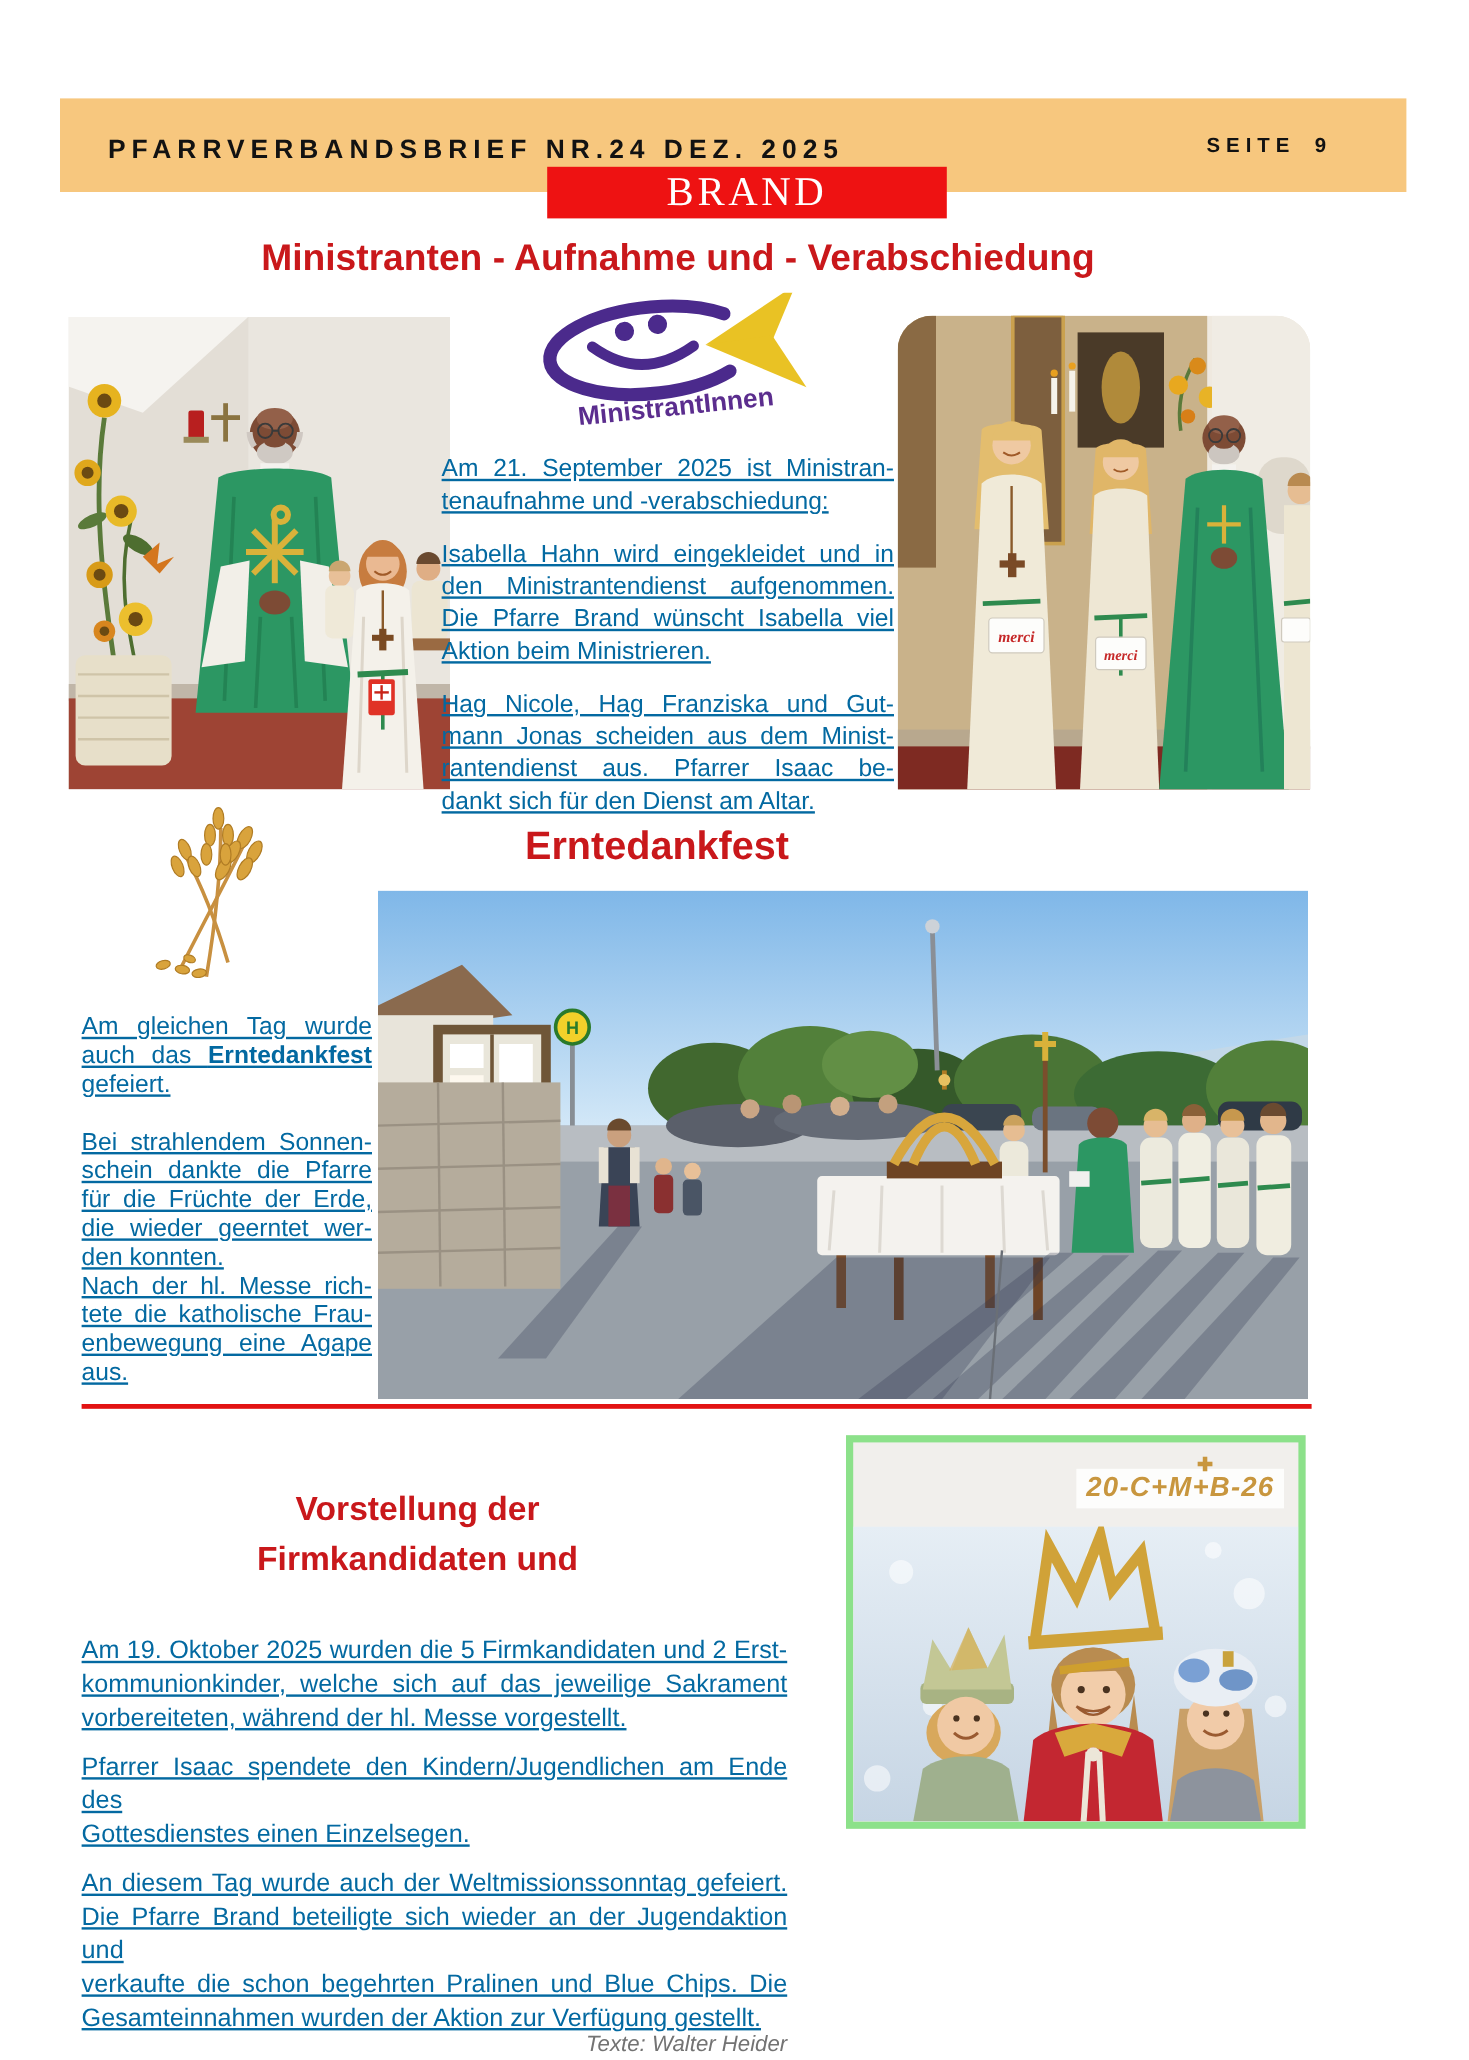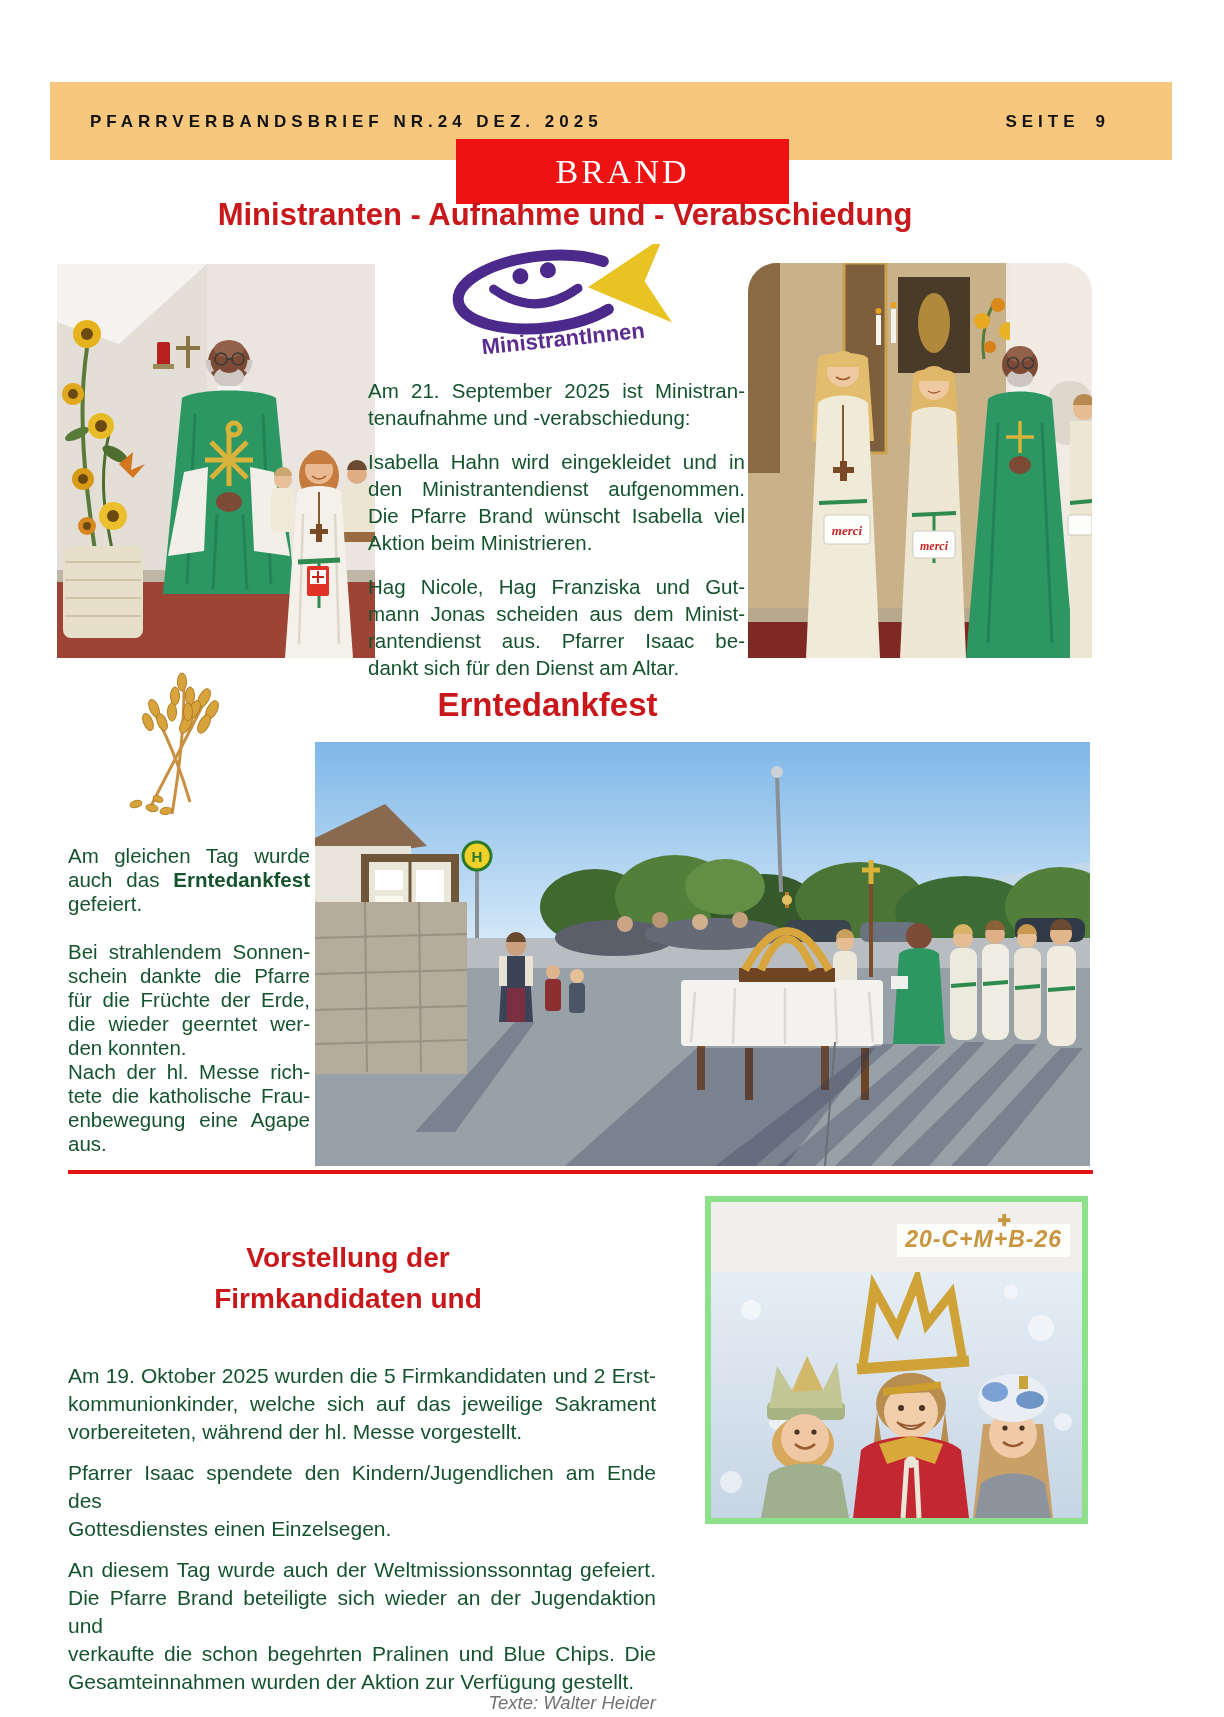--- a/index.html
+++ b/index.html
@@ -4,34 +4,34 @@
 <style>
   * { margin:0; padding:0; box-sizing:border-box; }
   html,body { background:#ffffff; }
   .page {
     position:relative; width:1224px; height:1717px; margin:0 auto;
     background:#ffffff; font-family:"Liberation Sans", sans-serif; color:#111;
     overflow:hidden;
   }
   
   .band { position:absolute; left:50px; top:82px; width:1122px; height:78px; background:#f7c77e; }
-  .band-left { position:absolute; left:40px; top:30px; font-size:17px; font-weight:bold; letter-spacing:5px; color:#121212; white-space:nowrap; }
+  .band-left { position:absolute; left:40px; top:30px; font-size:22px; font-weight:bold; letter-spacing:5px; color:#121212; white-space:nowrap; }
   .band-right { position:absolute; right:62px; top:30px; font-size:17px; font-weight:bold; letter-spacing:5px; color:#121212; white-space:nowrap; }
   .band-right .pgnum { margin-left:16px; }
-  .brand-box { position:absolute; left:456px; top:139px; width:333px; height:65px; background:#ee1212;
+  .brand-box { position:absolute; left:456px; top:139px; width:333px; height:43px; background:#ee1212;
     display:flex; align-items:center; justify-content:center;
     font-family:"Liberation Serif", serif; font-size:34px; letter-spacing:3px; color:#fff; }
   
   .h-red { position:absolute; color:#c9181b; font-weight:bold; text-align:center; }
   .h1 { left:0; width:1130px; top:197px; font-size:31px; }
   .h2 { left:0; width:1095px; top:686px; font-size:33px; }
   .h3 { left:68px; width:560px; top:1237px; font-size:28px; line-height:41px; }
   .h3 .tline { text-align:center; }
   
-  .txt { position:absolute; font-size:20.5px; color:#14532d; }
+  .txt { position:absolute; font-size:20.5px; color:#0369a1;text-decoration:underline; }
   .tline { text-align:justify; }
   .tline.fill { text-align-last:justify; }
   .mid-col { left:368px; top:377px; width:377px; line-height:27px; }
   .mid-col .para { margin-bottom:17px; }
   .left-col { left:68px; top:844px; width:242px; line-height:24px; }
   .left-col .para1 { margin-bottom:24px; }
   .bottom-col { left:68px; top:1362px; width:588px; line-height:28px; font-size:21px; }
   .bottom-col .para { margin-bottom:13px; }
   .credit { position:absolute; left:68px; top:1692px; width:588px; text-align:right; font-style:italic; font-size:18.5px; color:#737373; }
   

